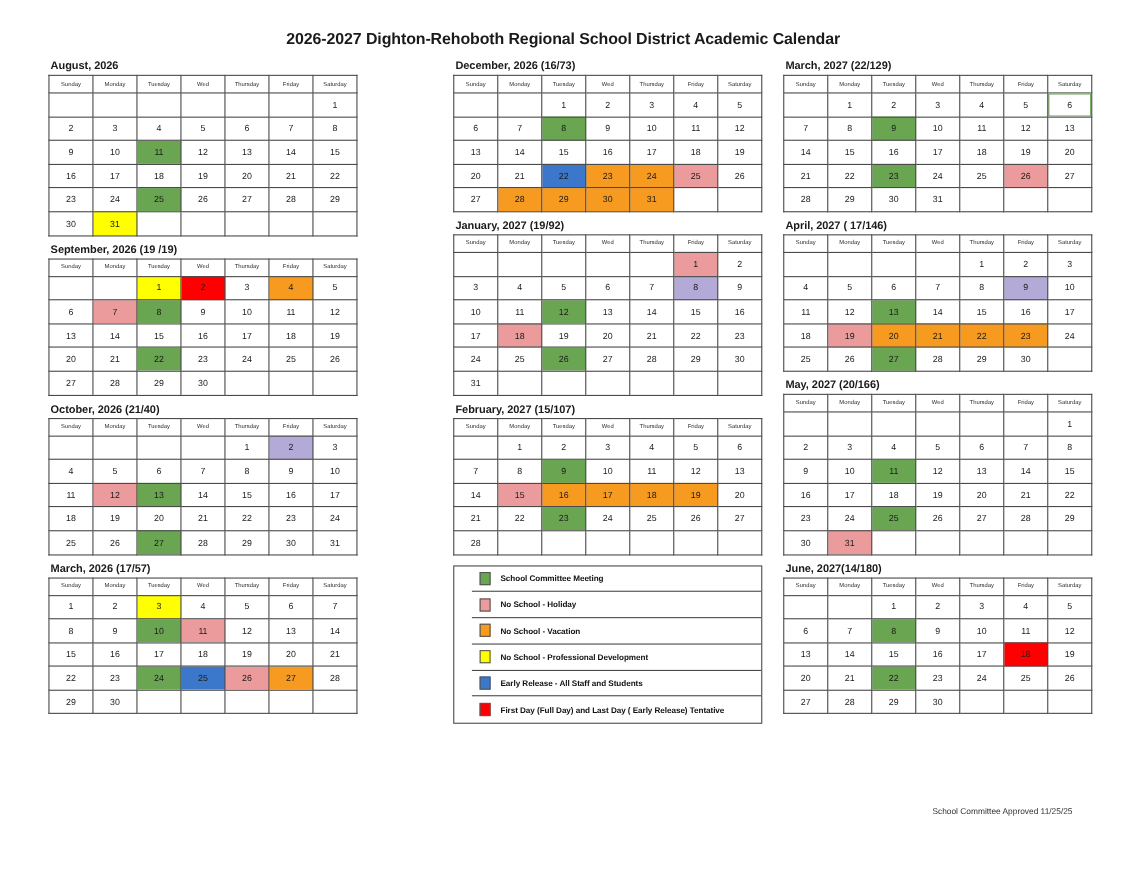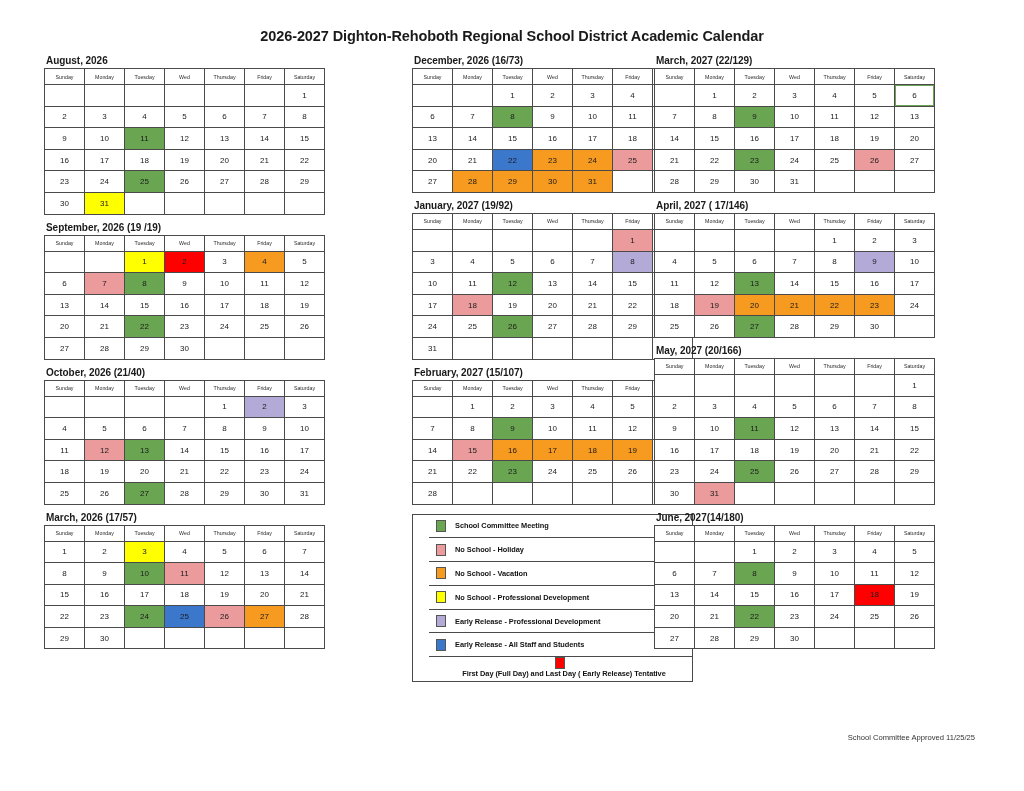--- a/index.html
+++ b/index.html
@@ -20,21 +20,21 @@
     position: absolute;
     top: 28px; left: 0; width: 1024px;
     text-align: center;
     font-size: 14.5px;
     font-weight: bold;
     letter-spacing: -0.1px;
   }
   .col { position: absolute; top: 55px; width: 296px; }
   #col-1 { left: 44px; }
   #col-2 { left: 368px; margin-left: 44px; }
-  #col-3 { left: 654px; }
+  #col-3 { left: 712px; }
 
   .month { margin-bottom: 7px; }
   .month-title {
     font-size: 10px;
     font-weight: bold;
     margin: 0 0 2px 2px;
     letter-spacing: -0.05px;
   }
   table.cal {
     border-collapse: collapse;
@@ -70,21 +70,21 @@
 
   
   #legend { margin-top: 9px; width: 281px; border: 1px solid #4a4a4a; padding-left: 16px; }
   .leg-row {
     display: flex;
     align-items: center;
     height: 23.8px;
     border-bottom: 1px solid #4a4a4a;
     padding-left: 7px;
   }
-  .leg-row:last-child { border-bottom: none; flex-direction: column; }
+  .leg-row:last-child { border-bottom: none; }
   .sw {
     width: 10px; height: 12px;
     border: 1px solid #555;
     margin-right: 9px;
     flex: none;
   }
   .leg-label {
     font-size: 7.4px;
     font-weight: bold;
     color: #111;
@@ -579,24 +579,20 @@
         </div>
         <div class="leg-row">
           <div class="sw" style="background: rgb(247, 154, 32);"></div>
           <div class="leg-label">No School - Vacation</div>
         </div>
         <div class="leg-row">
           <div class="sw" style="background: rgb(255, 255, 0);"></div>
           <div class="leg-label">No School - Professional Development</div>
         </div>
         <div class="leg-row">
-          <div class="sw" style="background: rgb(180, 170, 216);"></div>
-          <div class="leg-label">Early Release - Professional Development</div>
-        </div>
-        <div class="leg-row">
           <div class="sw" style="background: rgb(59, 120, 204);"></div>
           <div class="leg-label">Early Release - All Staff and Students</div>
         </div>
         <div class="leg-row">
           <div class="sw" style="background: rgb(255, 0, 0);"></div>
           <div class="leg-label">First Day (Full Day) and Last Day ( Early Release) Tentative</div>
         </div>
       </div>
     </div>
   <div class="col" id="col-3">

